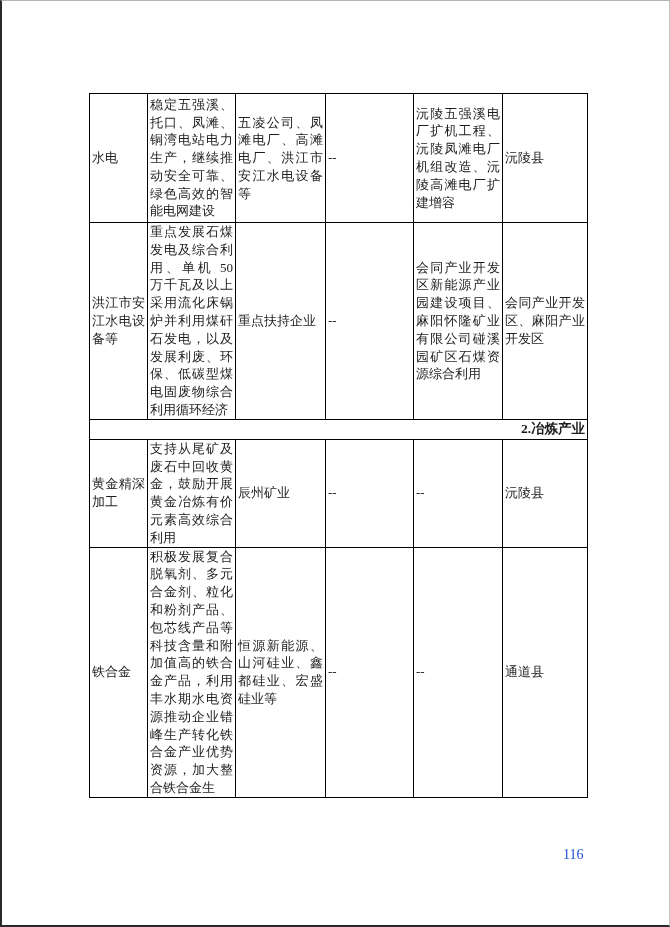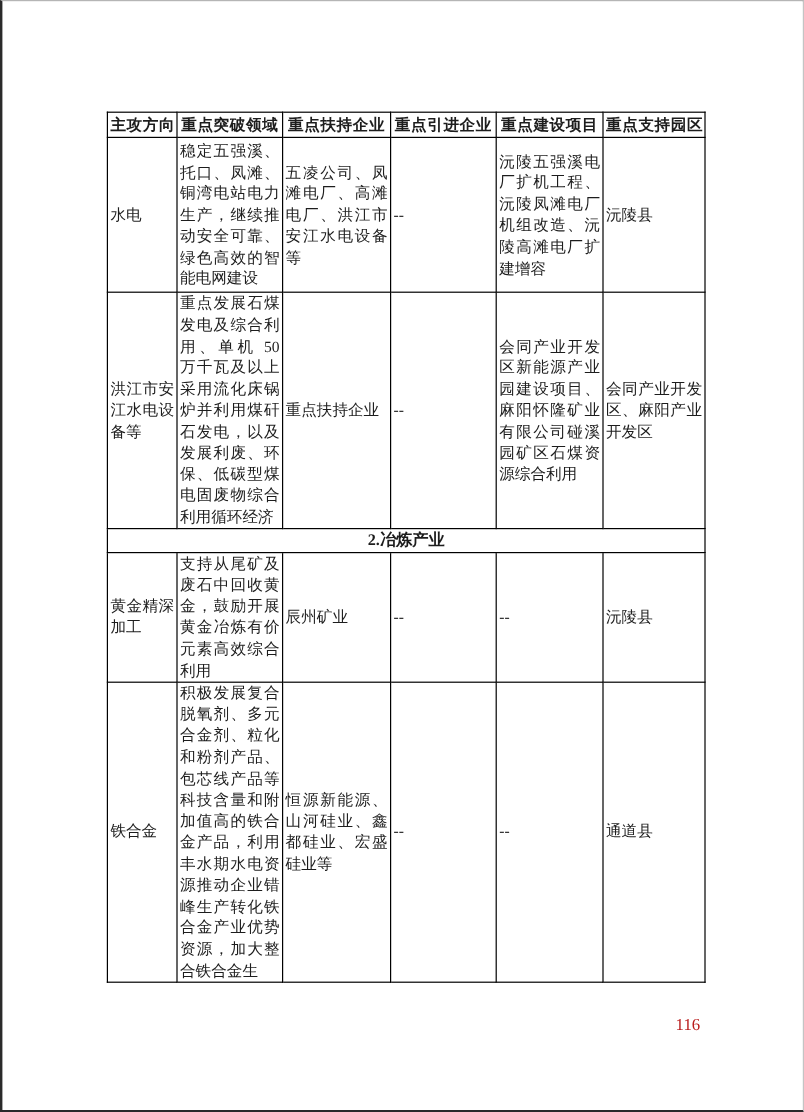--- a/index.html
+++ b/index.html
@@ -53,61 +53,53 @@
   }
   .industry-table td.dash-cell {
     text-align: left;
   }
   .industry-table tr.row-1 td { height: 128px; }
   .industry-table tr.row-2 td { height: 193px; }
   .industry-table tr.row-3 td { height: 106px; }
   .industry-table tr.row-4 td { height: 230px; font-family: Liberation Serif, serif; }
   .industry-table td.section-cell {
     font-weight: bold;
-    text-align: center;
+    text-align: right;
     height: 19px;
     line-height: 16px;
     font-size: 13.5px;
   }
   .col-1 { width: 58px; }
   .col-2 { width: 88px; }
   .col-3 { width: 90px; }
   .col-4 { width: 88px; }
   .col-5 { width: 89px; }
   .col-6 { width: 85px; }
   .page-number {
     position: absolute;
     left: 563px; top: 847px;
     font-size: 14px;
-    color: #b91c1c;
+    color: #1d4ed8;
   }
 </style>
 </head>
 <body>
 
 <div class="page-frame"></div>
 
 <table class="industry-table">
   <colgroup>
     <col class="col-1">
       <col class="col-2">
       <col class="col-3">
     <col class="col-4">
       <col class="col-5">
       <col class="col-6">
   </colgroup>
   <tbody>
-      <tr class="header-row">
-    <th>主攻方向</th>
-    <th>重点突破领域</th>
-    <th>重点扶持企业</th>
-    <th>重点引进企业</th>
-    <th>重点建设项目</th>
-    <th>重点支持园区</th>
-  </tr>
   <tr class="row-1">
     <td class="body-cell">水电</td>
     <td class="body-cell">稳定五强溪、托口、凤滩、铜湾电站电力生产，继续推动安全可靠、绿色高效的智能电网建设</td>
     <td class="body-cell">五凌公司、凤滩电厂、高滩电厂、洪江市安江水电设备等</td>
     <td class="dash-cell">--</td>
     <td class="body-cell">沅陵五强溪电厂扩机工程、沅陵凤滩电厂机组改造、沅陵高滩电厂扩建增容</td>
     <td class="body-cell">沅陵县</td>
   </tr>
   <tr class="row-2">
     <td class="body-cell">洪江市安江水电设备等</td>

